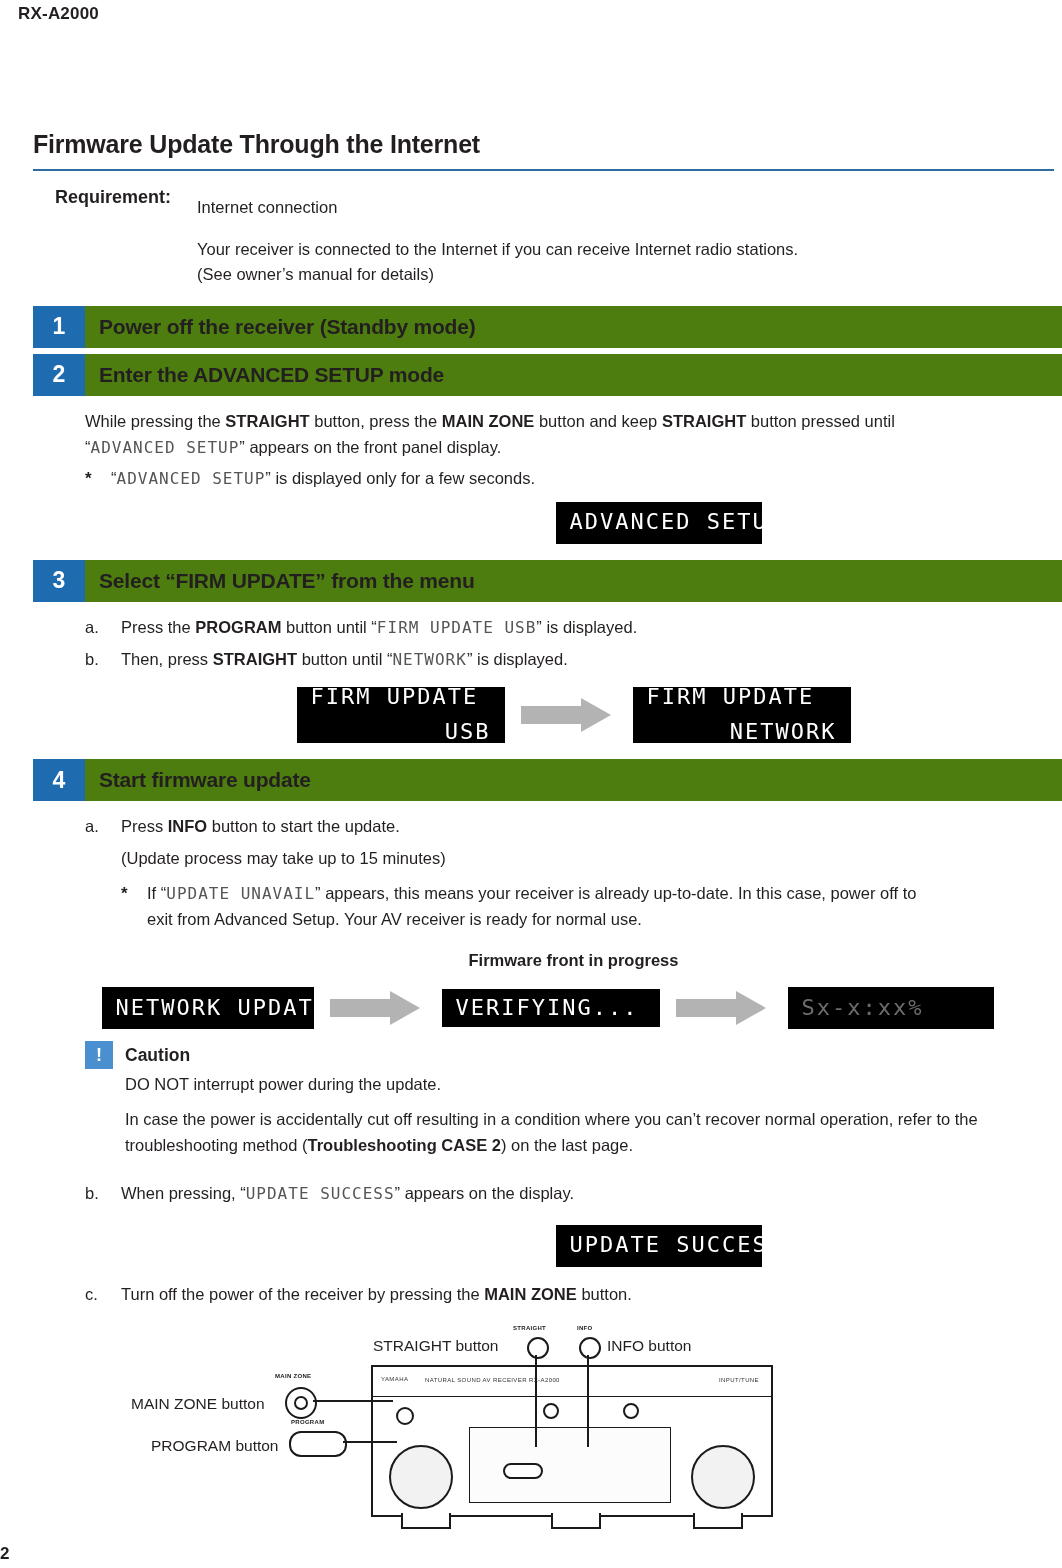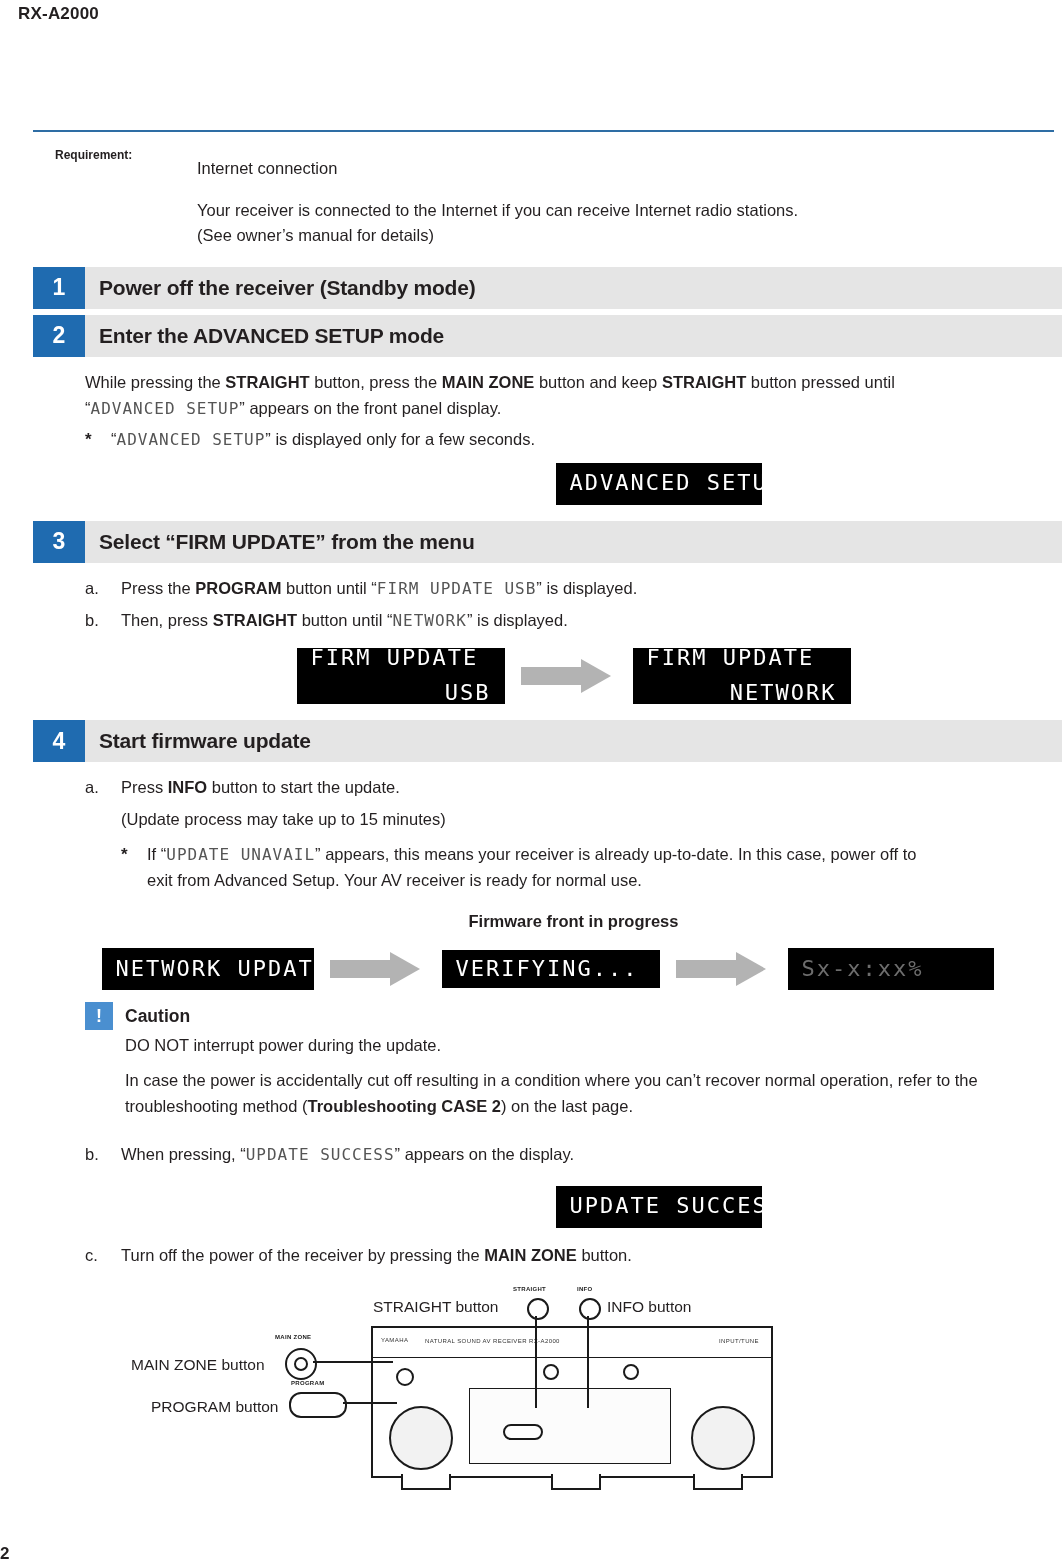--- a/index.html
+++ b/index.html
@@ -54,21 +54,21 @@
   }
   .req-block {
     display: flex;
     margin: 0 0 18px 22px;
     font-size: 16.5px;
   }
   .req-label {
     font-weight: bold;
     width: 142px;
     flex: 0 0 142px;
-    font-size: 12px;
+    font-size: 18px;
   }
   .req-text {
     line-height: 1.55;
     margin-top: 8px;
   }
   .step-bar {
     display: flex;
     align-items: stretch;
     height: 42px;
     margin-bottom: 0;
@@ -79,21 +79,21 @@
     background: #1f6bb0;
     color: #ffffff;
     font-size: 23px;
     font-weight: bold;
     display: flex;
     align-items: center;
     justify-content: center;
   }
   .step-title {
     flex: 1;
-    background: #e5e5e5;
+    background: #4d7c0f;
     display: flex;
     align-items: center;
     padding-left: 14px;
     font-size: 21px;
     font-weight: bold;
     letter-spacing: -0.2px;
   }
   .step-body {
     padding: 12px 0 10px 52px;
     font-size: 16.5px;
@@ -313,20 +313,21 @@
 </head>
 <body>
 
 <div class="page">
 
   <div class="model-name">RX-A2000</div>
   <div class="page-number">2</div>
 
   <div class="content">
 
+    <h1 class="section-title">Firmware Update Through the Internet</h1>
     <div class="title-rule"></div>
 
     <div class="req-block">
       <div class="req-label">Requirement:</div>
       <div class="req-text">
         <div>Internet connection</div>
         <div style="height:16px"></div>
         <div>Your receiver is connected to the Internet if you can receive Internet radio stations.</div>
         <div>(See owner’s manual for details)</div>
       </div>

